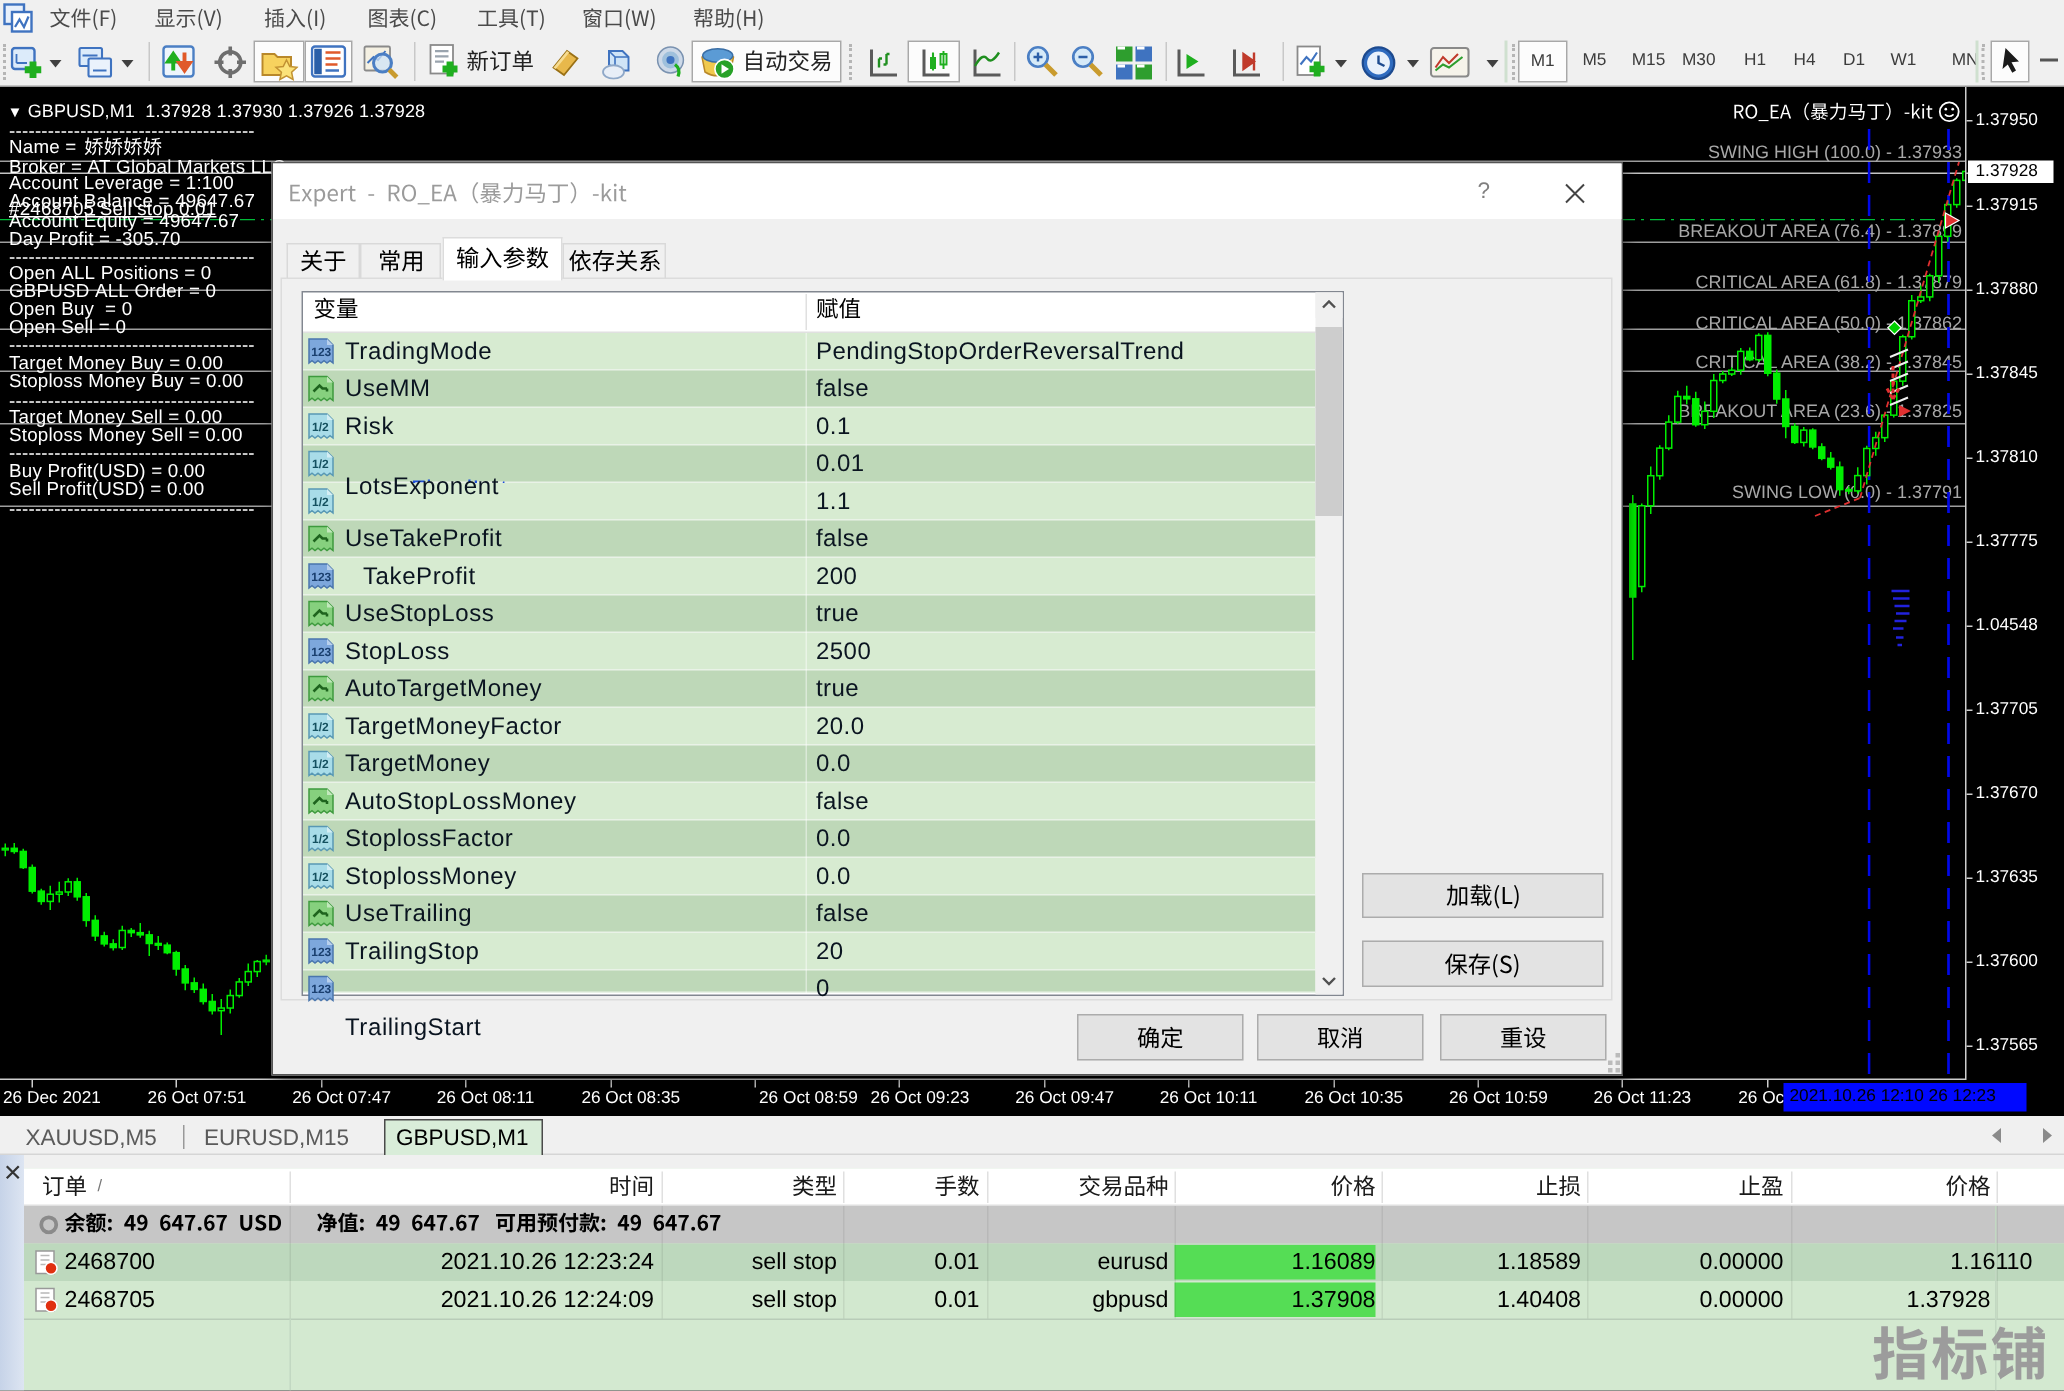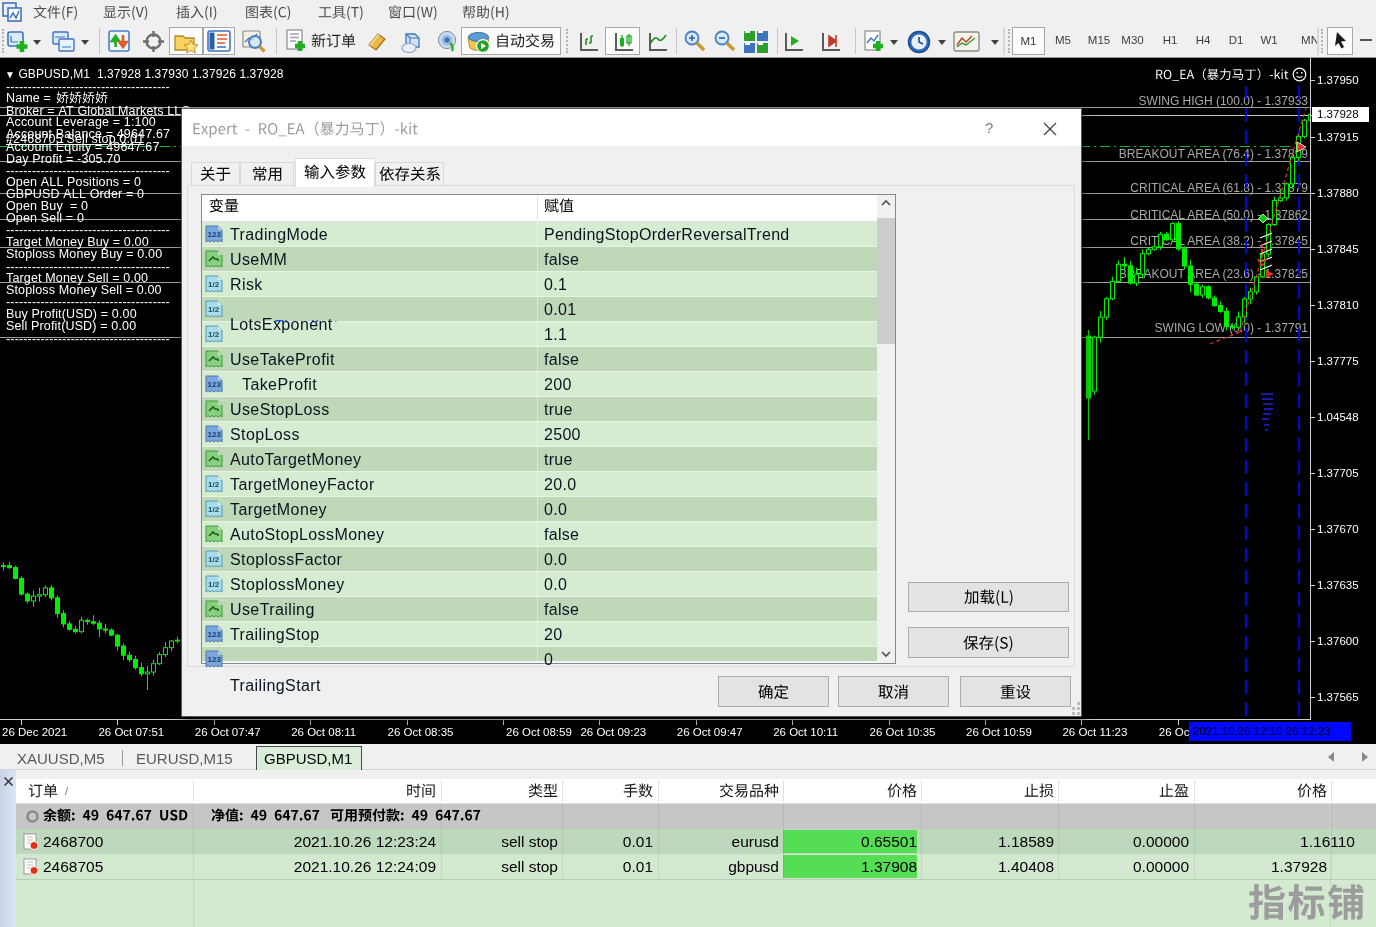--- a/index.html
+++ b/index.html
@@ -953,21 +953,21 @@
     <rect x="1" y="1" width="12" height="15" fill="#fff" stroke="#999"></rect>
     <path d="M4 4 h6 M4 7 h6 M4 10 h4" stroke="#b8b8b8"></path>
     <circle cx="11" cy="12.5" r="4" fill="#e03010" stroke="#fff"></circle>
   </svg>
 <div class="t" style="position:absolute;left:43px;top:833px;font-size:15.5px;color:#000;">2468700</div>
 <div class="t" style="position:absolute;left:436px;top:833px;font-size:15.5px;color:#000;transform:translateX(-100%);">2021.10.26 12:23:24</div>
 <div class="t" style="position:absolute;left:558px;top:833px;font-size:15.5px;color:#000;transform:translateX(-100%);">sell stop</div>
 <div class="t" style="position:absolute;left:653px;top:833px;font-size:15.5px;color:#000;transform:translateX(-100%);">0.01</div>
 <div class="t" style="position:absolute;left:779px;top:833px;font-size:15.5px;color:#000;transform:translateX(-100%);">eurusd</div>
 <div style="position:absolute;left:783px;top:830px;width:134px;height:23px;background:#55dd55;"></div>
-<div class="t" style="position:absolute;left:917px;top:833px;font-size:15.5px;color:#000;transform:translateX(-100%);">0.65501</div>
+<div class="t" style="position:absolute;left:917px;top:833px;font-size:15.5px;color:#000;transform:translateX(-100%);">1.16089</div>
 <div class="t" style="position:absolute;left:1054px;top:833px;font-size:15.5px;color:#000;transform:translateX(-100%);">1.18589</div>
 <div class="t" style="position:absolute;left:1189px;top:833px;font-size:15.5px;color:#000;transform:translateX(-100%);">0.00000</div>
 <div class="t" style="position:absolute;left:1327px;top:833px;font-size:15.5px;color:#000;transform:translateX(-100%);margin-left:28px;">1.16110</div>
 <div style="position:absolute;left:16px;top:854px;width:1360px;height:25px;background:#d2e8cf;"></div>
 <svg style="position:absolute;left:23px;top:858px" width="17" height="17">
     <rect x="1" y="1" width="12" height="15" fill="#fff" stroke="#999"></rect>
     <path d="M4 4 h6 M4 7 h6 M4 10 h4" stroke="#b8b8b8"></path>
     <circle cx="11" cy="12.5" r="4" fill="#e03010" stroke="#fff"></circle>
   </svg>
 <div class="t" style="position:absolute;left:43px;top:858px;font-size:15.5px;color:#000;">2468705</div>

